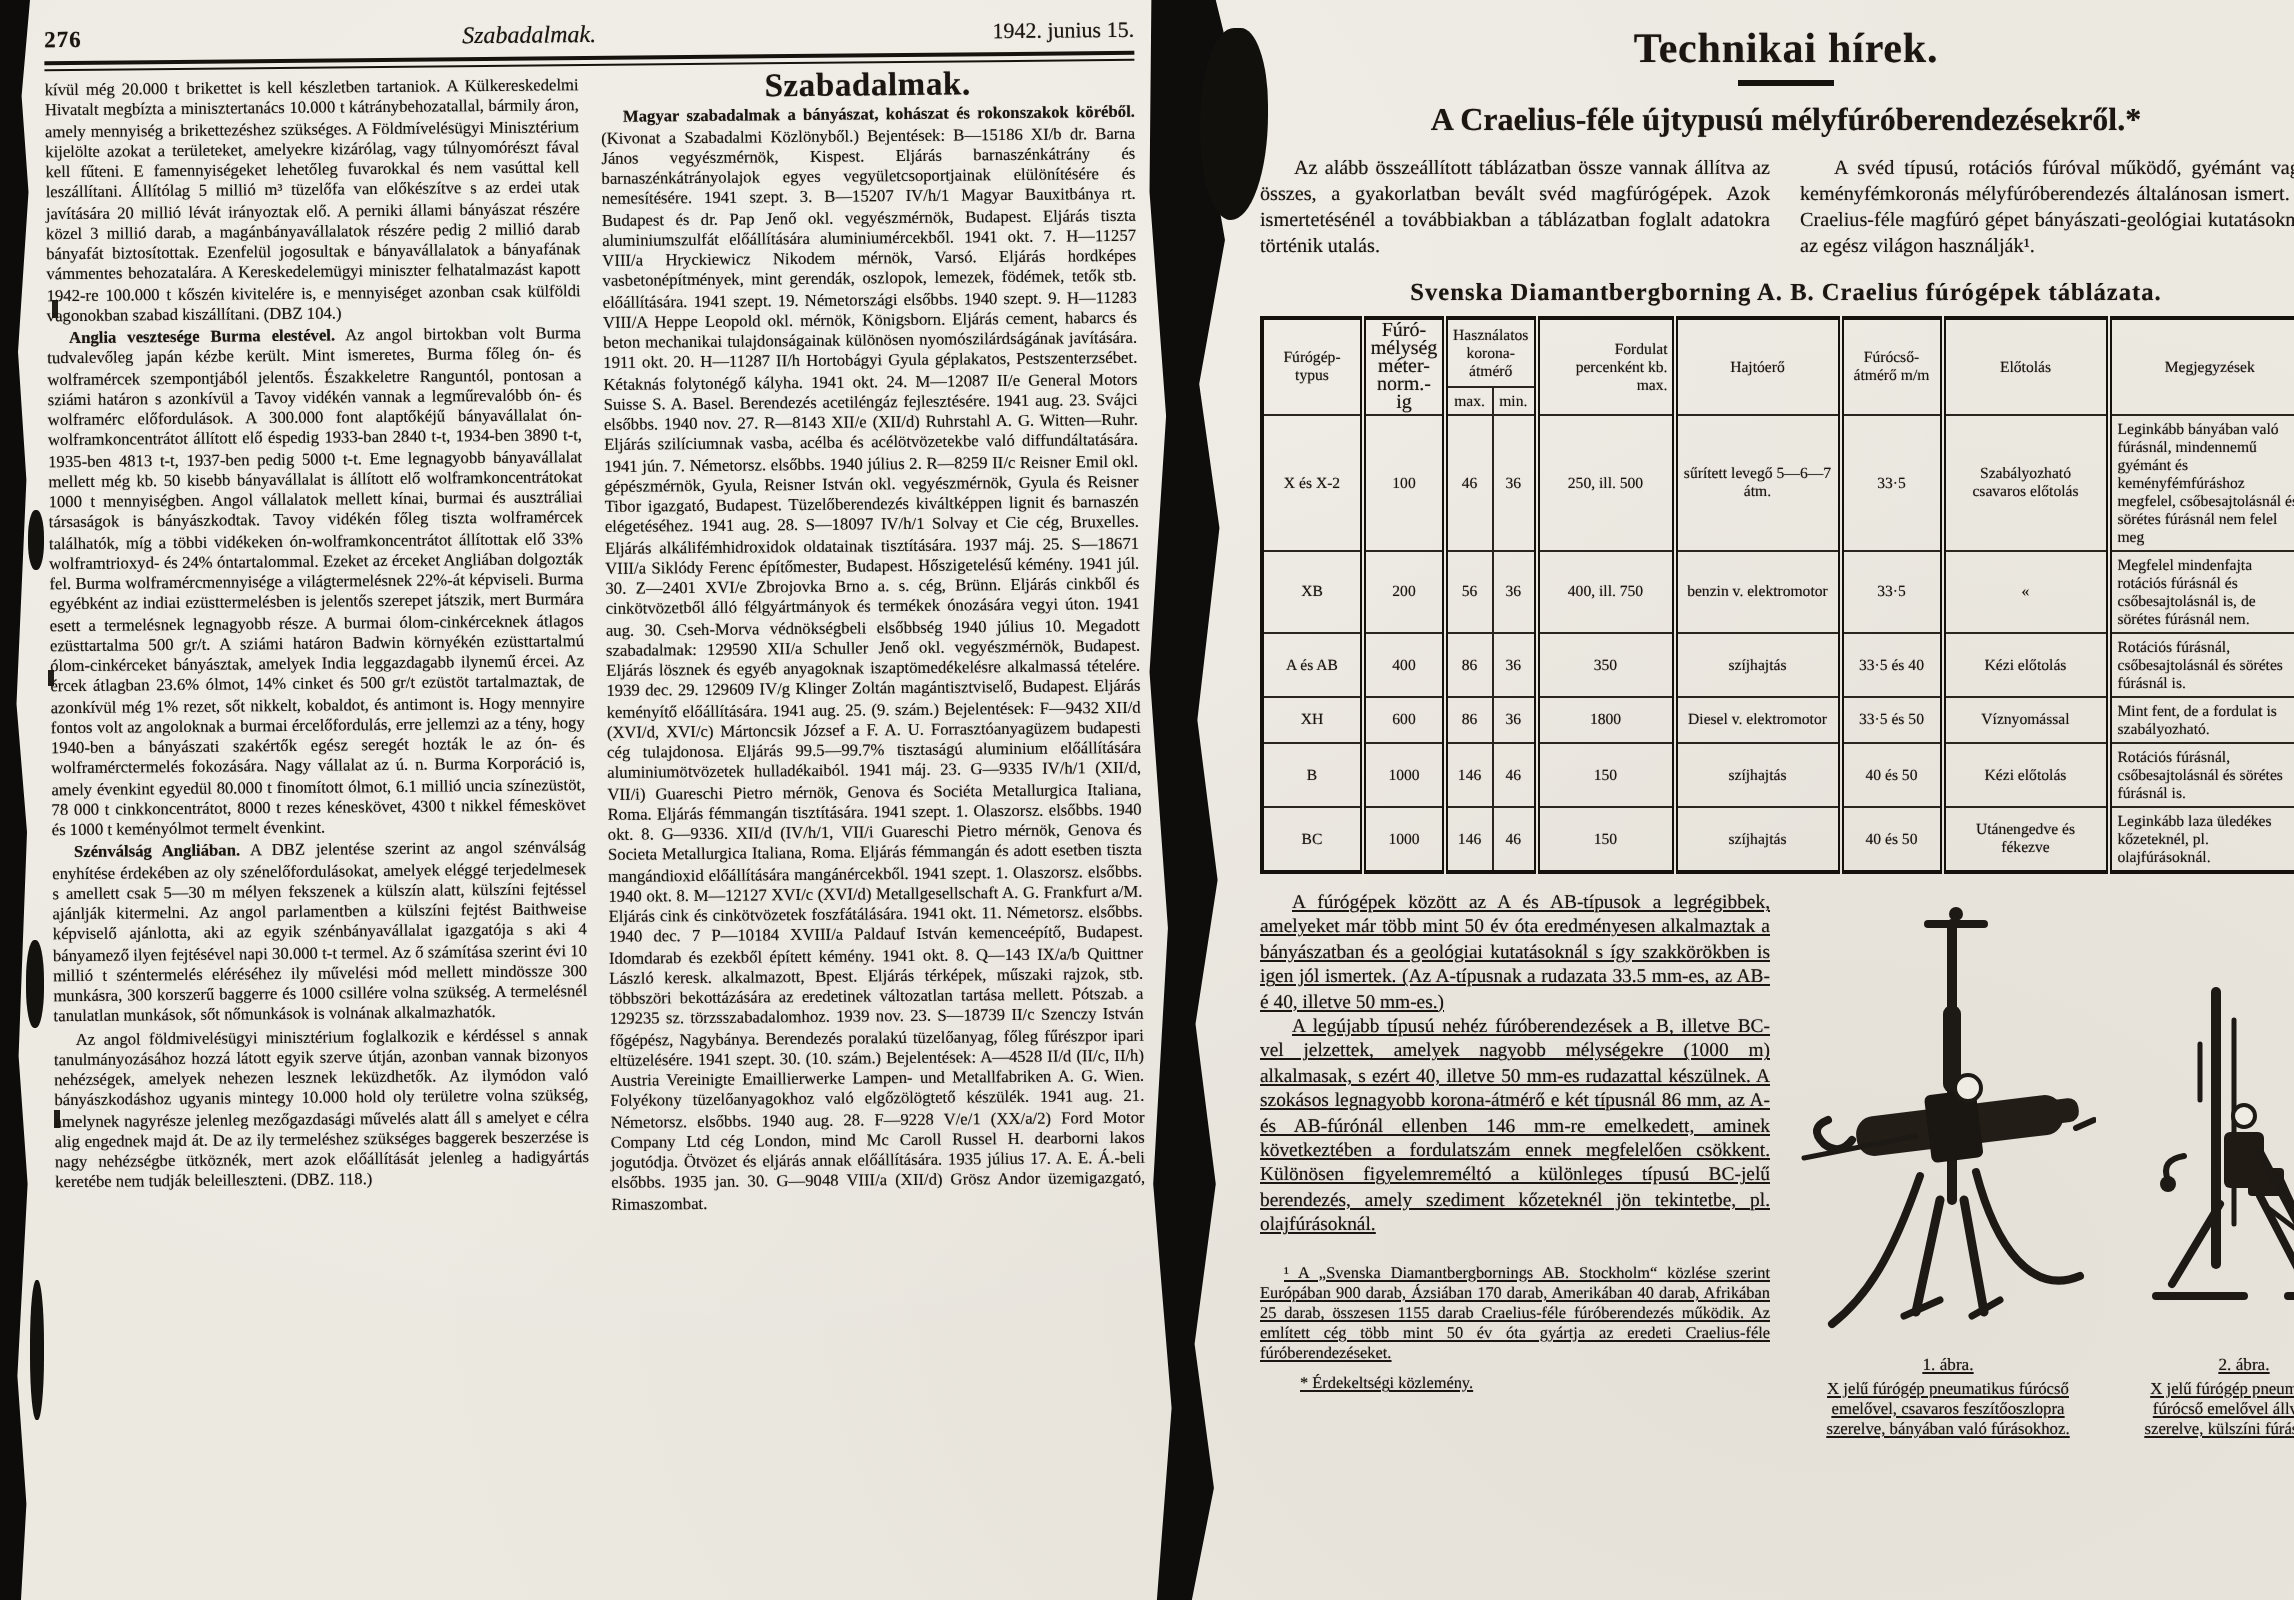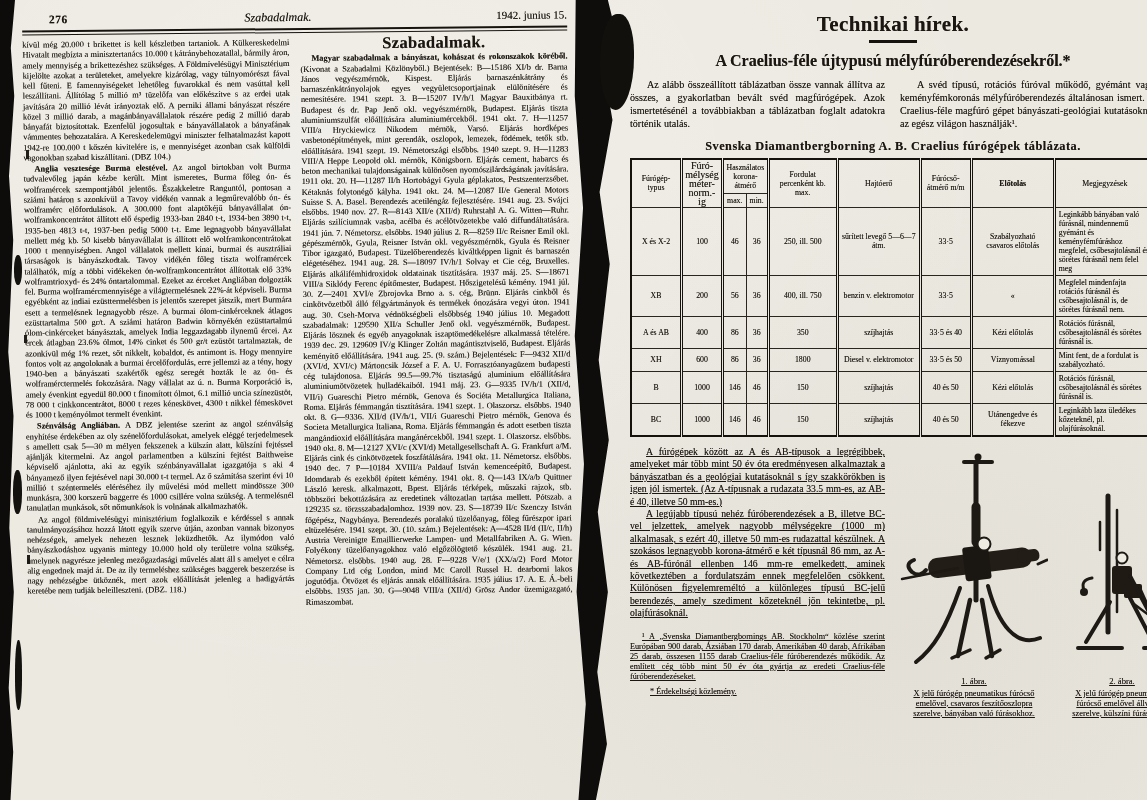--- a/index.html
+++ b/index.html
@@ -14,21 +14,21 @@
   .edge-strip{position:absolute;left:0;top:0;width:15px;height:800px;background:#0d0c0a;
     clip-path:polygon(0 0,100% 0,72% 6%,95% 12%,60% 22%,88% 30%,55% 44%,90% 52%,62% 66%,92% 74%,58% 86%,88% 94%,70% 100%,0 100%);}
   .edge-blob{position:absolute;background:#14120f;border-radius:45%;}
   .gutter{position:absolute;left:572px;top:0;width:46px;height:800px;background:#0e0d0b;
     clip-path:polygon(8% 0,78% 0,95% 4%,70% 9%,88% 15%,60% 24%,82% 33%,58% 45%,80% 55%,56% 64%,78% 74%,55% 84%,76% 93%,52% 100%,14% 100%,30% 88%,10% 74%,26% 58%,6% 42%,24% 26%,6% 12%);}
   .gutter-blob{position:absolute;left:600px;top:14px;width:34px;height:96px;background:#12100d;border-radius:50% 40% 55% 45%;}
   .tick{position:absolute;background:#211d18;}
   
   #left-page{position:absolute;left:22px;top:10px;width:545px;transform:rotate(-0.55deg);transform-origin:50% 0;}
   .lp-header{display:flex;align-items:baseline;font-size:11.5px;}
-  .lp-header .pno{width:90px;font-weight:bold;letter-spacing:.5px;margin-left:27px;}
+  .lp-header .pno{width:90px;font-weight:bold;letter-spacing:.5px;}
   .lp-header .rtitle{flex:1;text-align:center;font-style:italic;font-size:12px;}
   .lp-header .rdate{width:150px;text-align:right;font-size:11px;}
   .lp-rule{border-top:2.4px solid #16130f;border-bottom:1px solid #16130f;height:2px;margin-top:3px;}
   .lp-cols{display:flex;gap:11px;margin-top:5px;}
   .lp-col{width:267px;font-size:8.35px;line-height:10.25px;text-align:justify;}
   .lp-col p{margin:0 0 1px 0;text-indent:11px;}
   .lp-col p.noindent{text-indent:0;}
   .col2-heading{text-align:center;font-weight:bold;font-size:16.5px;margin:1px 0 5px 0;letter-spacing:.3px;}
   
   #right-page{position:absolute;left:630px;top:6px;width:526px;}
@@ -109,24 +109,24 @@
     </div>
 
     <div class="tbl-title">Svenska Diamantbergborning A. B. Craelius fúrógépek táblázata.</div>
 
     <table class="craelius">
       <thead>
         <tr>
           <th rowspan="2" style="width:44px;">Fúrógép-typus</th>
           <th rowspan="2" style="width:34px;font-size:10px;" class="dbl">Fúró-mélység méter-norm.-ig</th>
           <th colspan="2" style="width:52px;" class="dbl">Használatos korona-átmérő</th>
-          <th rowspan="2" style="width:62px;" class="dbl">Fordulat percenként kb. max.</th>
+          <th rowspan="2" style="width:62px;text-align:right;" class="dbl">Fordulat percenként kb. max.</th>
           <th rowspan="2" style="width:76px;" class="dbl">Hajtóerő</th>
           <th rowspan="2" style="width:44px;" class="dbl">Fúrócső-átmérő m/m</th>
-          <th rowspan="2" style="width:76px;font-weight:bold;" class="dbl">Előtolás</th>
+          <th rowspan="2" style="width:76px;" class="dbl">Előtolás</th>
           <th rowspan="2" class="dbl">Megjegyzések</th>
         </tr>
         <tr>
           <th class="dbl">max.</th>
           <th>min.</th>
         </tr>
       </thead>
       <tbody>
         <tr>
           <td class="c">X és X-2</td>

